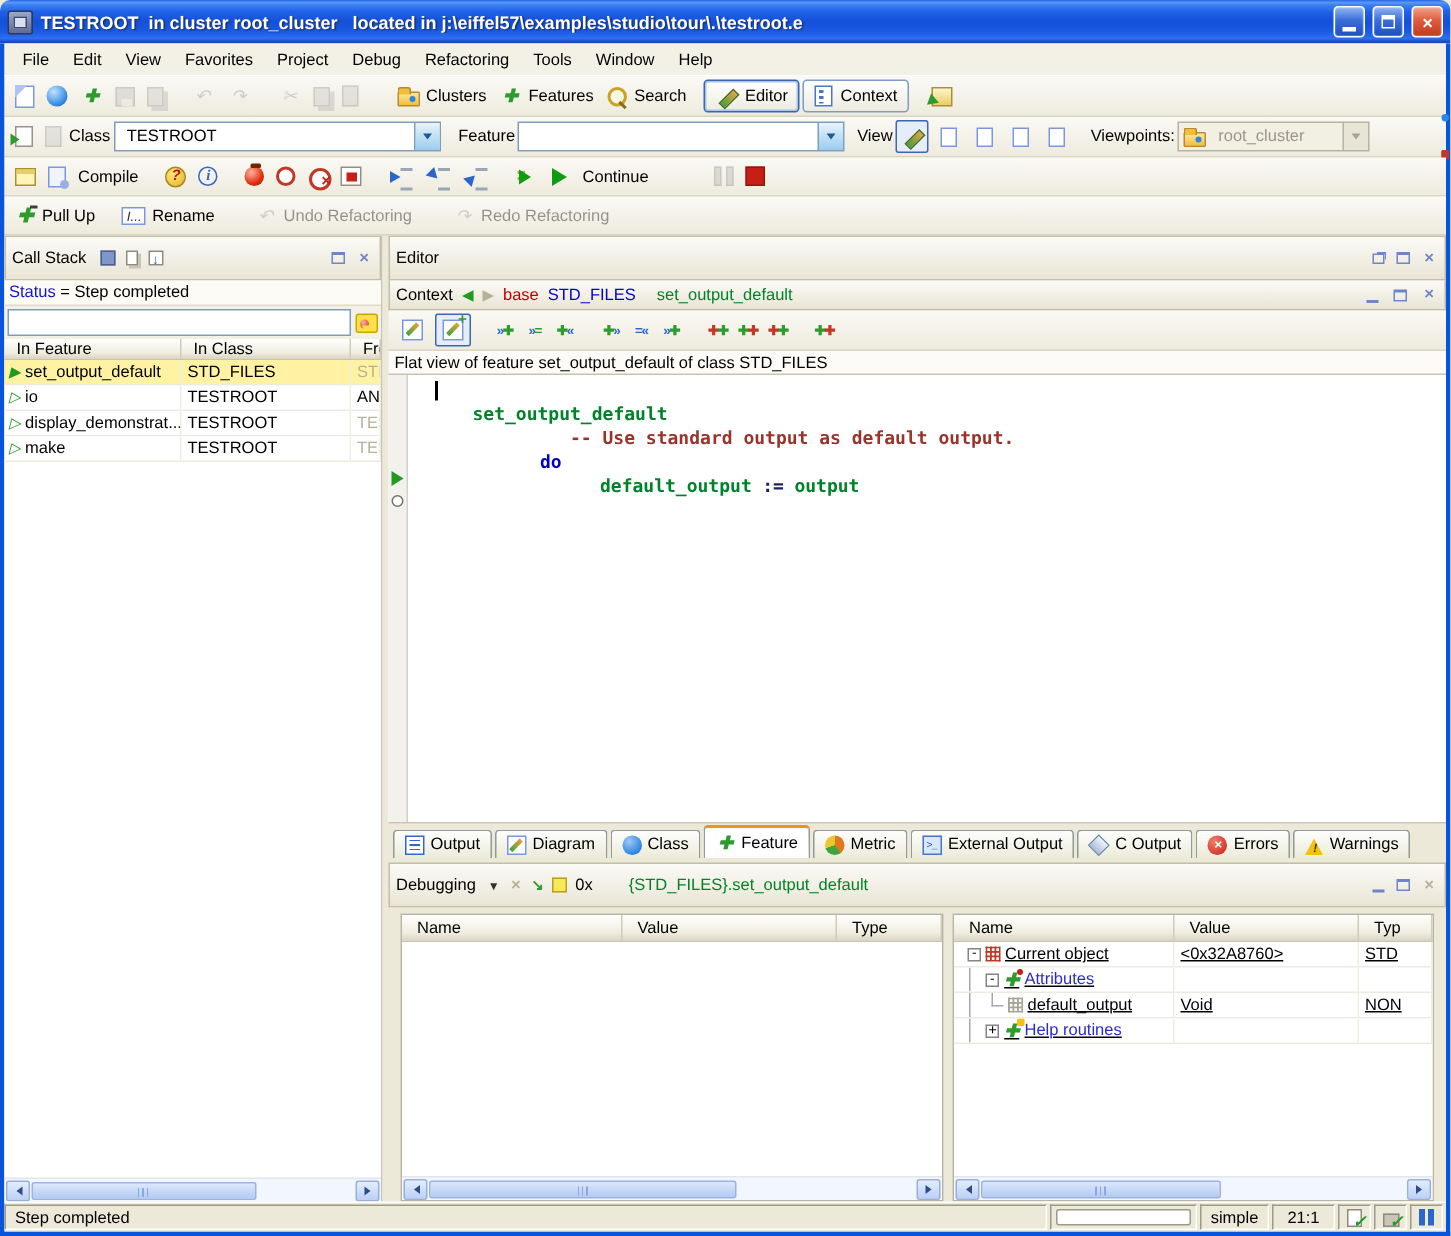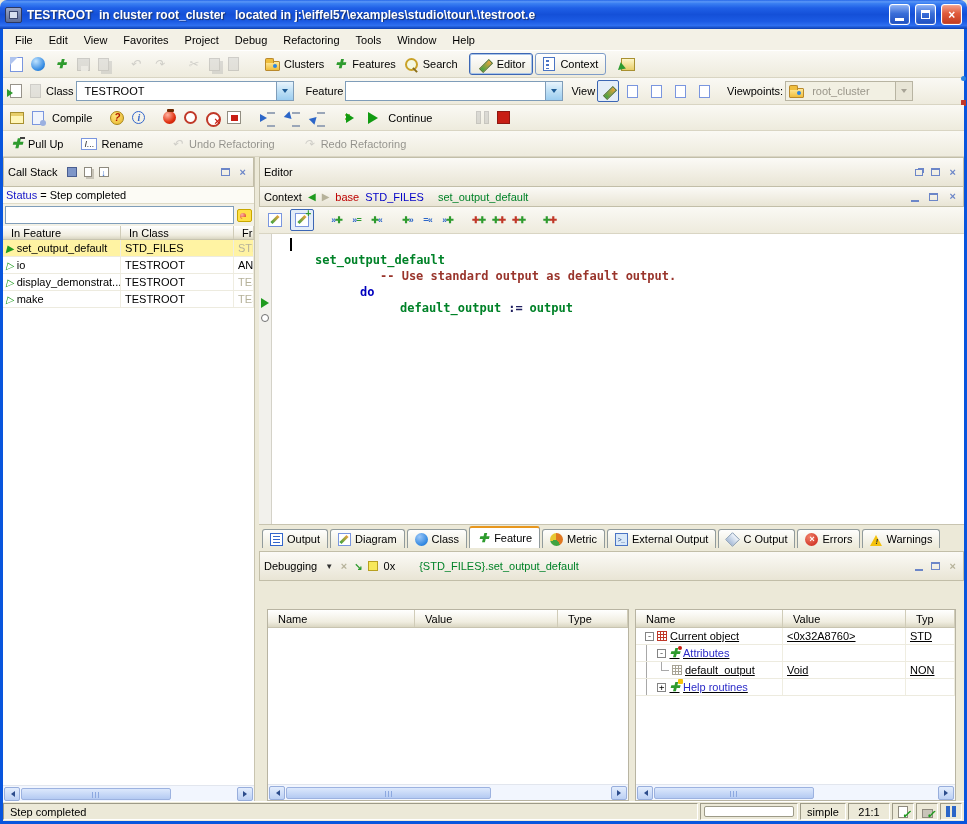--- a/index.html
+++ b/index.html
@@ -188,21 +188,21 @@
 .ti-feature{color:#2E9B2E;font-weight:bold;font-size:12px;line-height:13px;text-align:center;}
 .ti-metric{border-radius:50%;background:conic-gradient(#E07820 0 40%,#3FA33F 40% 70%,#E8C832 70% 100%);}
 .ti-ext{background:#D8E8F8;border:1px solid #4A74C4;font-size:7px;color:#2C4C8C;text-align:center;line-height:11px;}
 .ti-cout{background:linear-gradient(#F0F5FB,#A8BCD8);border:1px solid #6C86A8;transform:rotate(45deg) scale(.8);}
 .ti-err{border-radius:50%;background:radial-gradient(circle at 35% 30%,#F08068,#C81E14);color:#fff;font-size:9px;font-weight:bold;text-align:center;line-height:13px;}
 .ti-warn{width:0;height:0;border:6px solid transparent;border-bottom:11px solid #F4C20D;position:relative;top:-2px;}
 .ti-warn::after{content:"!";position:absolute;left:-1px;top:2px;font-size:8px;font-weight:bold;color:#303030;}
 
 
 .dbg-split{height:3px;flex:none;background:#ECE9D8;}
-.dbg-body{height:196px;flex:none;display:flex;padding:4px 8px 0 8px;gap:6px;background:#ECE9D8;margin-top:24px;}
+.dbg-body{height:196px;flex:none;display:flex;padding:4px 8px 0 8px;gap:6px;background:#ECE9D8;}
 .dtable-wrap{display:flex;flex-direction:column;border:1px solid #B8B4A2;background:#fff;}
 .dtable-wrap.left{width:362px;flex:none;}
 .dtable-wrap.right{flex:1;min-width:0;}
 .dgrid-hdr{display:grid;height:18px;flex:none;background:linear-gradient(#FFFFFF,#F0EDE0 70%,#DAD6C2);border-bottom:1px solid #C8C4B0;}
 .dgrid-hdr .hc{display:flex;align-items:center;padding:0 10px;border-right:1px solid #D0CCB8;overflow:hidden;white-space:nowrap;}
 .cols-l{grid-template-columns:147px 143px 1fr;}
 .cols-r{grid-template-columns:147px 123px 1fr;}
 .dbody{flex:1;background:#fff;overflow:hidden;}
 .drow{display:grid;grid-template-columns:147px 123px 1fr;height:17px;border-bottom:1px solid #EDEBDF;text-decoration:underline;}
 .drow .c{display:flex;align-items:center;padding:0 4px;border-right:1px solid #EFEDE1;white-space:nowrap;overflow:hidden;gap:3px;}
@@ -622,20 +622,21 @@
             <span class="r">✚</span>
             <span class="g">✚</span>
           </span>
         <span class="gap8"></span>
         <span class="mini">
             <span class="g">✚</span>
             <span class="r">✚</span>
           </span>
       </div>
 
+      <div class="caption">Flat view of feature set_output_default of class STD_FILES</div>
 
       <div class="code-wrap">
         <div class="gutter">
           <i class="gut-arrow"></i>
           <i class="gut-circle"></i>
         </div>
         <div class="code">
           <div class="code-line"><span class="caret"></span></div>
           <div class="code-line"><span class="ind" style="width:35px"></span><span class="tok green">set_output_default</span></div>
           <div class="code-line"><span class="ind" style="width:100px"></span><span class="tok comment">-- Use standard output as default output.</span></div>

